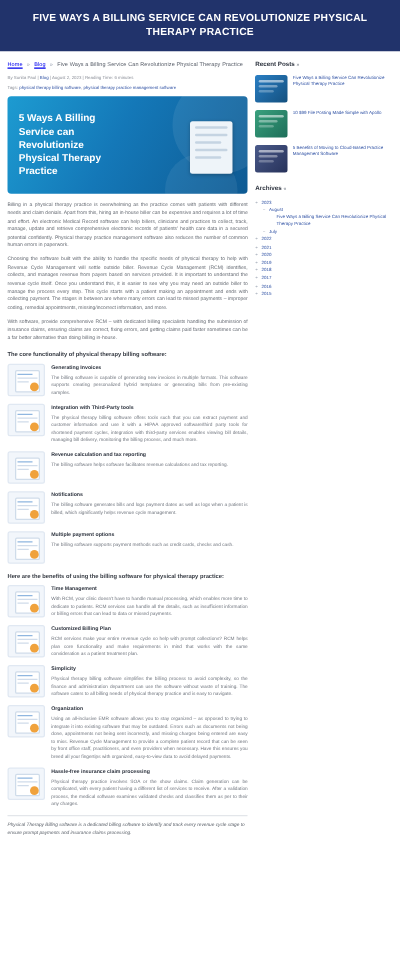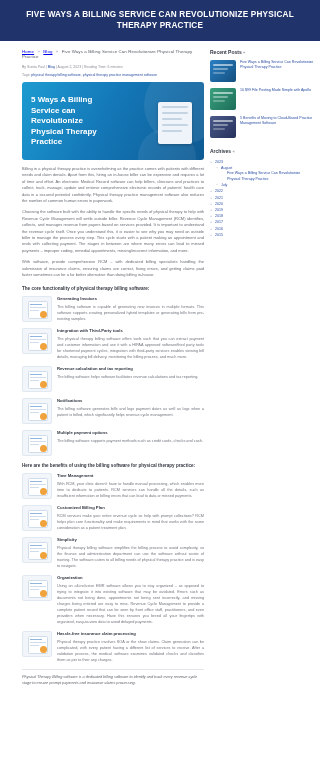--- a/index.html
+++ b/index.html
@@ -24,21 +24,21 @@
     font-size: 8.2px;
     line-height: 11px;
     font-weight: bold;
     letter-spacing: .2px;
     text-transform: uppercase;
   }
 
   
   .wrap {
     display: flex;
-    padding: 4px 6px 0 22px;
+    padding: 4px 6px 0 6px;
     gap: 6px;
   }
   .col-main { width: 196px; }
   .col-side { width: 112px; }
 
   
   .crumbs {
     font-size: 4.4px;
     color: #2b4ea2;
     padding: 4px 0 3px 0;

